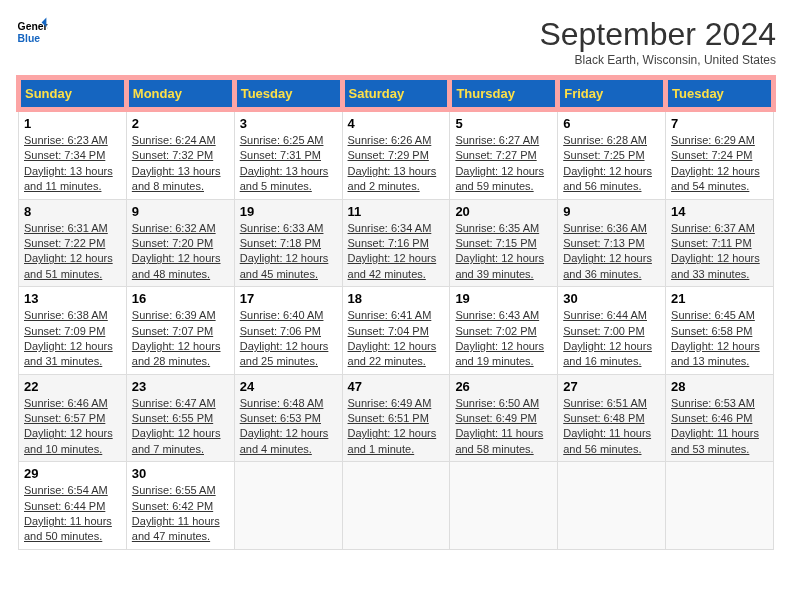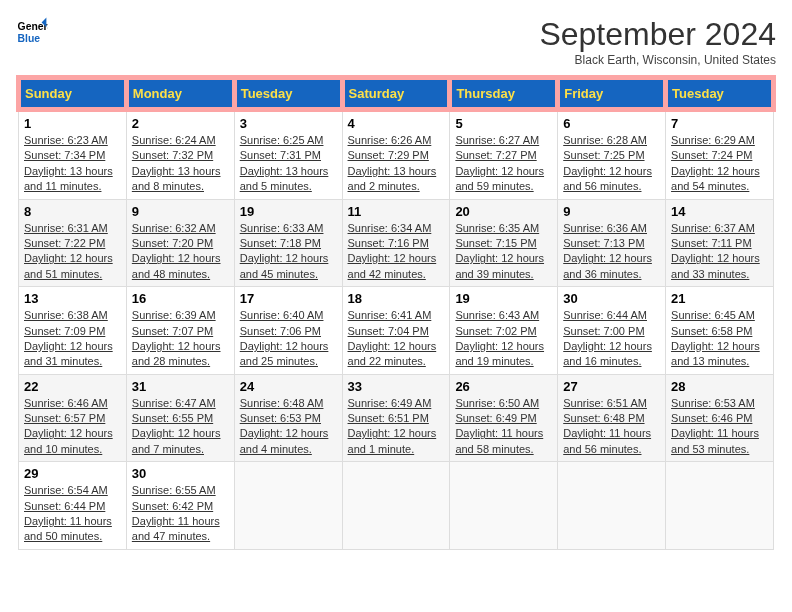--- a/index.html
+++ b/index.html
@@ -198,29 +198,29 @@
           <span class="day-num">21</span>
           <div class="day-info">Sunrise: 6:45 AM<br>Sunset: 6:58 PM<br>Daylight: 12 hours and 13 minutes.</div>
         </td>
       </tr>
       <tr>
         <td>
           <span class="day-num">22</span>
           <div class="day-info">Sunrise: 6:46 AM<br>Sunset: 6:57 PM<br>Daylight: 12 hours and 10 minutes.</div>
         </td>
         <td>
-          <span class="day-num">31</span>
+          <span class="day-num">23</span>
           <div class="day-info">Sunrise: 6:47 AM<br>Sunset: 6:55 PM<br>Daylight: 12 hours and 7 minutes.</div>
         </td>
         <td>
           <span class="day-num">24</span>
           <div class="day-info">Sunrise: 6:48 AM<br>Sunset: 6:53 PM<br>Daylight: 12 hours and 4 minutes.</div>
         </td>
         <td>
-          <span class="day-num">33</span>
+          <span class="day-num">47</span>
           <div class="day-info">Sunrise: 6:49 AM<br>Sunset: 6:51 PM<br>Daylight: 12 hours and 1 minute.</div>
         </td>
         <td>
           <span class="day-num">26</span>
           <div class="day-info">Sunrise: 6:50 AM<br>Sunset: 6:49 PM<br>Daylight: 11 hours and 58 minutes.</div>
         </td>
         <td>
           <span class="day-num">27</span>
           <div class="day-info">Sunrise: 6:51 AM<br>Sunset: 6:48 PM<br>Daylight: 11 hours and 56 minutes.</div>
         </td>

